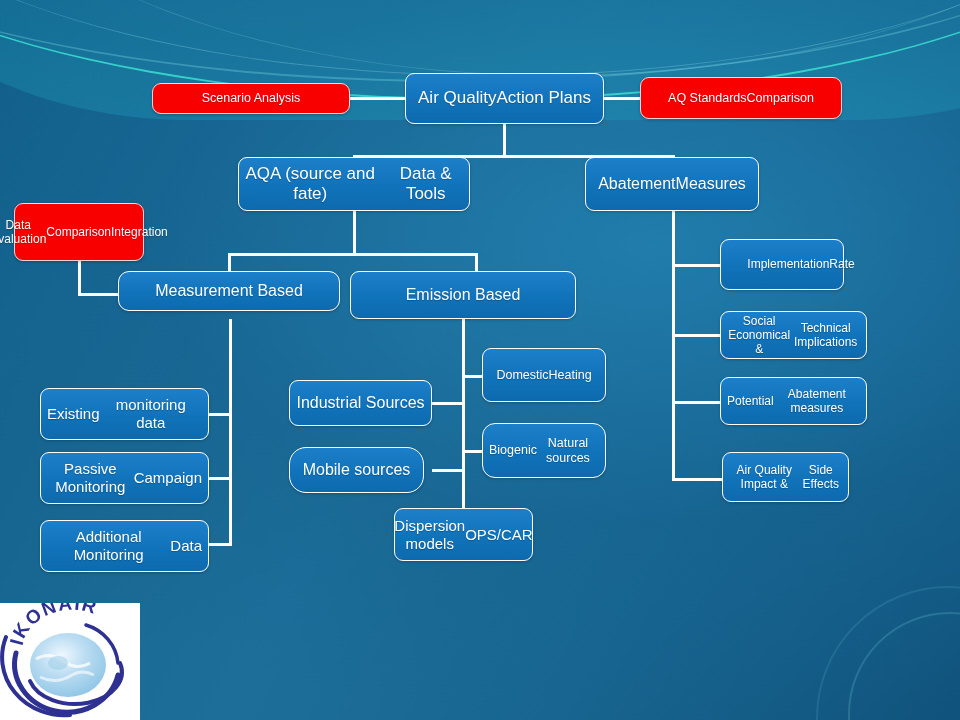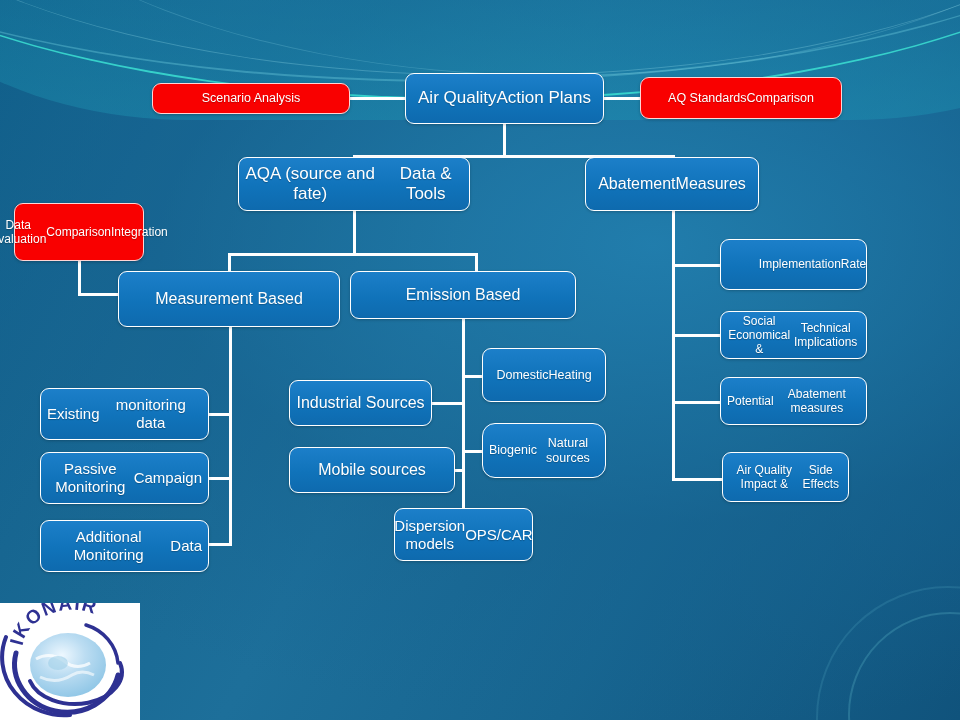--- a/index.html
+++ b/index.html
@@ -132,26 +132,26 @@
   <div class="box blue f16" style="left:585px; top:157px; width:174px; height:54px;">
       <div>Abatement</div>
       <div>Measures</div>
     </div>
 
   <div class="box red  f12" style="left:14px;  top:203px; width:130px; height:58px;">
       <div>Data Evaluation</div>
       <div>Comparison</div>
       <div>Integration</div>
     </div>
-  <div class="box blue f12" style="left:720px; top:239px; width:147px; height:51px;padding-left:44px;">
+  <div class="box blue f12" style="left:720px; top:239px; width:124px; height:51px;padding-left:44px;">
       <div>Implementation</div>
       <div>Rate</div>
     </div>
 
-  <div class="box blue f16" style="left:118px; top:271px; width:222px; height:56px;">Measurement Based</div>
+  <div class="box blue f16" style="left:118px; top:271px; width:222px; height:40px;border-radius:11px;">Measurement Based</div>
   <div class="box blue f12" style="left:720px; top:311px; width:147px; height:48px;">
       <div>Social Economical &amp;</div>
       <div>Technical Implications</div>
     </div>
 
   <div class="box blue f16" style="left:350px; top:271px; width:226px; height:48px;">Emission Based</div>
 
   <div class="box blue f13" style="left:482px; top:348px; width:124px; height:54px;">
       <div>Domestic</div>
       <div>Heating</div>
@@ -169,21 +169,21 @@
 
   <div class="box blue f13" style="left:482px; top:423px; width:124px; height:55px;border-radius:13px;">
       <div>Biogenic</div>
       <div>Natural sources</div>
     </div>
 
   <div class="box blue f15" style="left:40px;  top:452px; width:169px; height:52px;">
       <div>Passive Monitoring</div>
       <div>Campaign</div>
     </div>
-  <div class="box blue f16" style="left:289px; top:447px; width:166px; height:46px;">Mobile sources</div>
+  <div class="box blue f16" style="left:289px; top:447px; width:135px; height:46px;border-radius:17px;">Mobile sources</div>
   <div class="box blue f12" style="left:722px; top:452px; width:127px; height:50px;">
       <div>Air Quality Impact &amp;</div>
       <div>Side Effects</div>
     </div>
 
   <div class="box blue f15" style="left:40px;  top:520px; width:169px; height:52px;">
       <div>Additional Monitoring</div>
       <div>Data</div>
     </div>
   <div class="box blue f15" style="left:394px; top:508px; width:139px; height:53px;">

